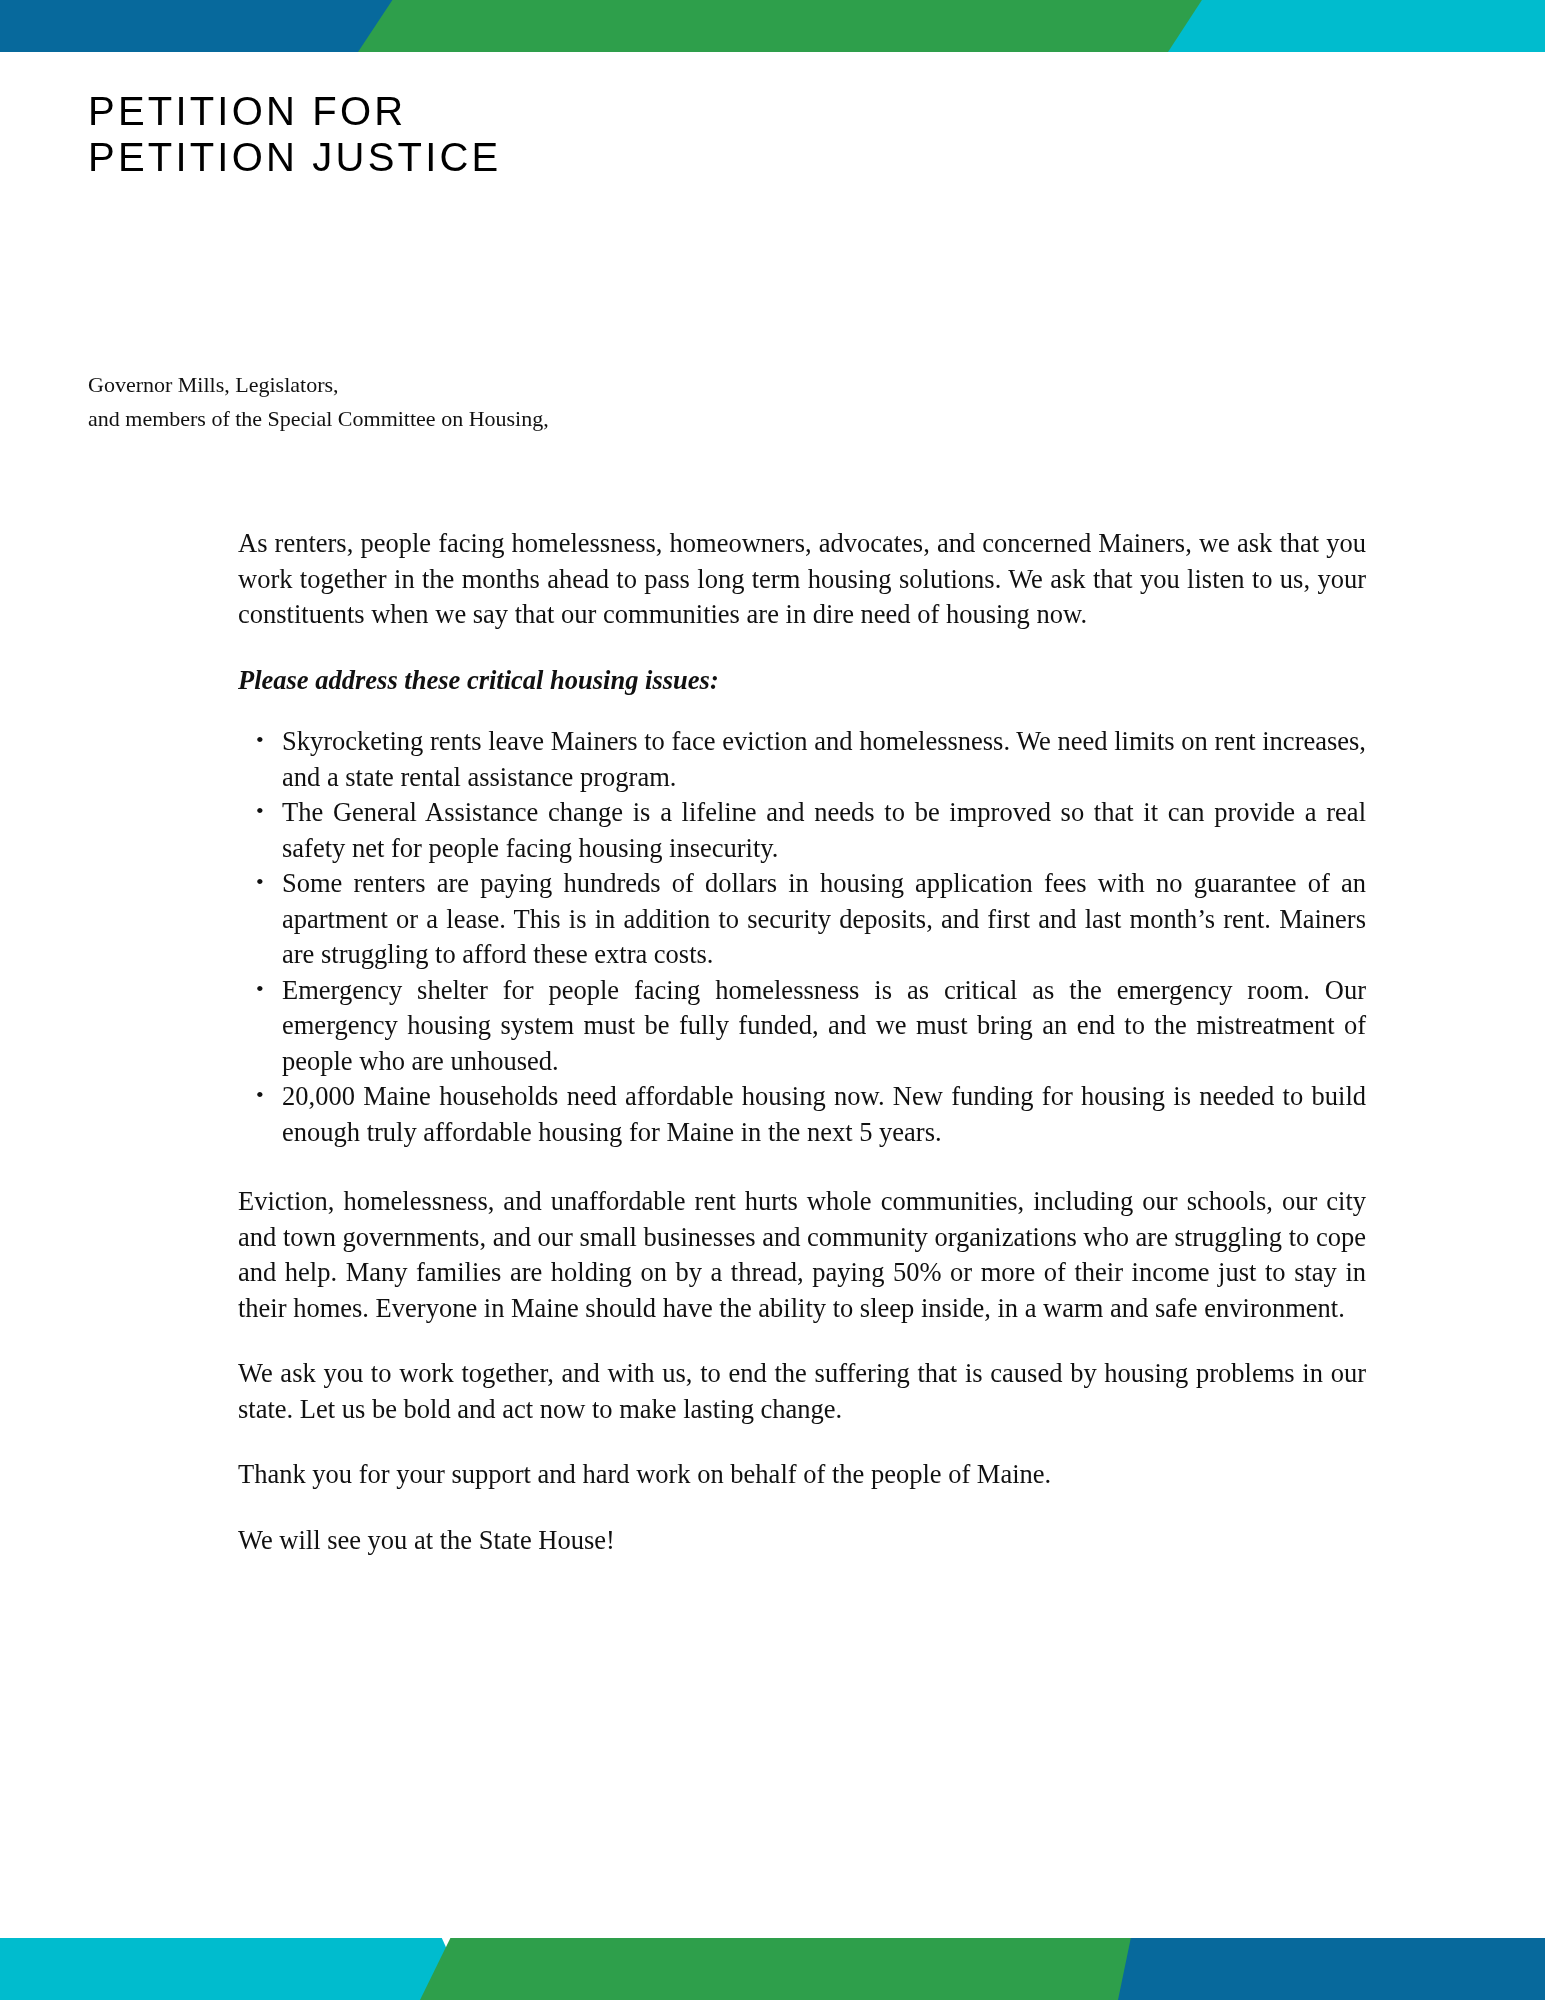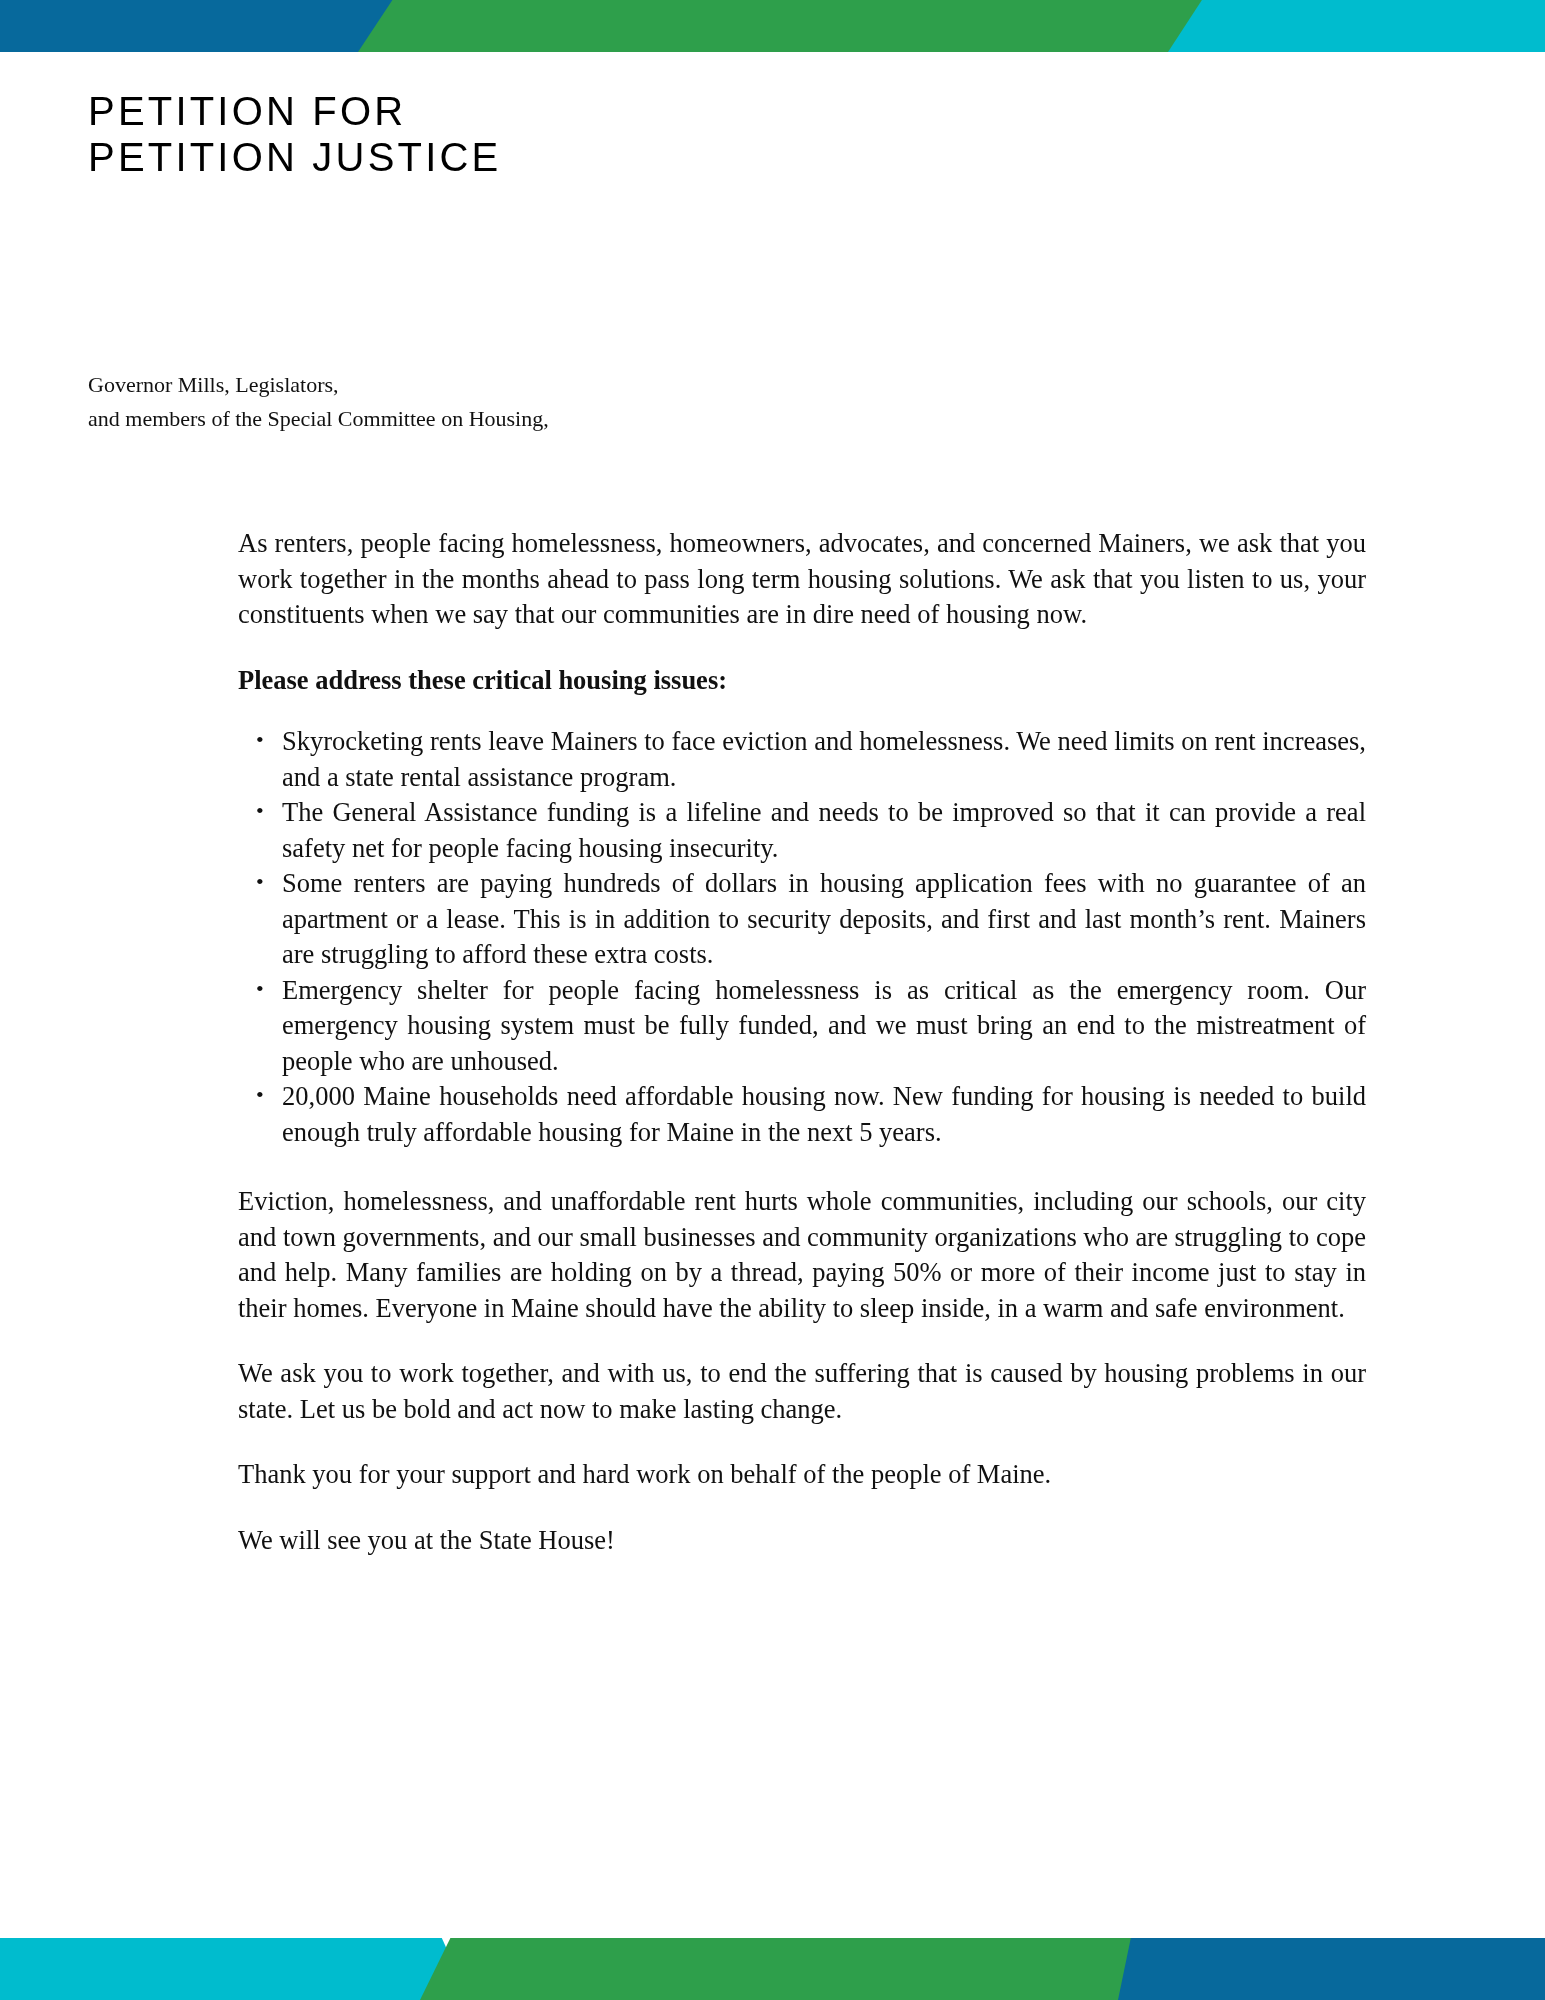--- a/index.html
+++ b/index.html
@@ -75,20 +75,21 @@
   .para {
     text-align: justify;
     text-justify: inter-word;
     margin: 8px 0 30px 0;
   }
   .para.last-nojustify { text-align: left; }
   .para-bold {
     font-weight: bold;
     text-align: left;
     margin: 0 0 26px 0;
+    font-style: italic;
   }
   ul.issues {
     margin: 0 0 34px 0;
     padding: 0 0 0 44px;
     list-style: none;
   }
   ul.issues li {
     position: relative;
     text-align: justify;
     text-justify: inter-word;
@@ -130,21 +131,21 @@
   </div>
 
   <div class="body-area">
 
     <p class="para">As renters, people facing homelessness, homeowners, advocates, and concerned Mainers, we ask that you work together in the months ahead to pass long term housing solutions. We ask that you listen to us, your constituents when we say that our communities are in dire need of housing now.</p>
 
     <p class="para-bold">Please address these critical housing issues:</p>
 
     <ul class="issues">
       <li>Skyrocketing rents leave Mainers to face eviction and homelessness. We need limits on rent increases, and a state rental assistance program.</li>
-      <li>The General Assistance funding is a lifeline and needs to be improved so that it can provide a real safety net for people facing housing insecurity.</li>
+      <li>The General Assistance change is a lifeline and needs to be improved so that it can provide a real safety net for people facing housing insecurity.</li>
       <li>Some renters are paying hundreds of dollars in housing application fees with no guarantee of an apartment or a lease. This is in addition to security deposits, and first and last month’s rent. Mainers are struggling to afford these extra costs.</li>
       <li>Emergency shelter for people facing homelessness is as critical as the emergency room. Our emergency housing system must be fully funded, and we must bring an end to the mistreatment of people who are unhoused.</li>
       <li>20,000 Maine households need affordable housing now. New funding for housing is needed to build enough truly affordable housing for Maine in the next 5 years.</li>
     </ul>
 
     <p class="para">Eviction, homelessness, and unaffordable rent hurts whole communities, including our schools, our city and town governments, and our small businesses and community organizations who are struggling to cope and help. Many families are holding on by a thread, paying 50% or more of their income just to stay in their homes. Everyone in Maine should have the ability to sleep inside, in a warm and safe environment.</p>
 
     <p class="para">We ask you to work together, and with us, to end the suffering that is caused by housing problems in our state. Let us be bold and act now to make lasting change.</p>
 
     <p class="para last-nojustify">Thank you for your support and hard work on behalf of the people of Maine.</p>

